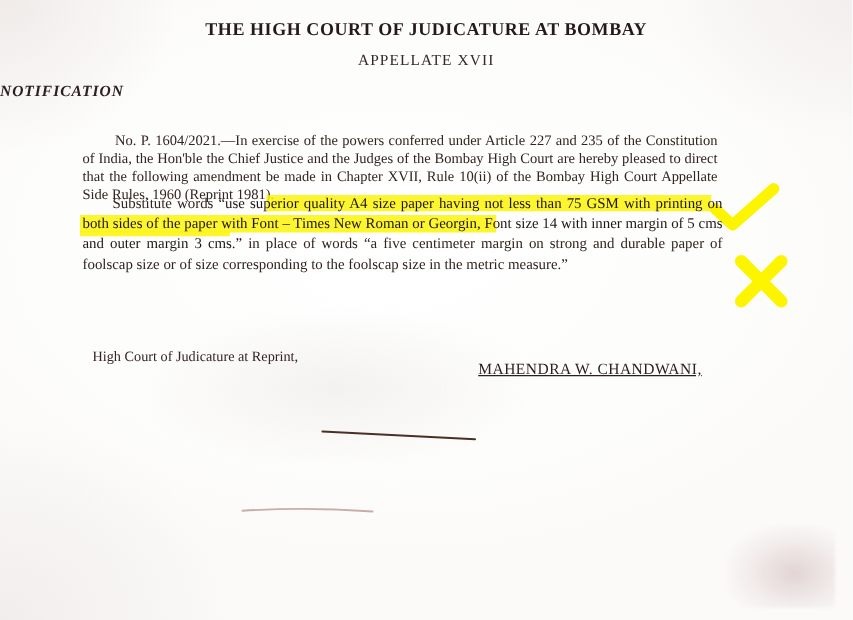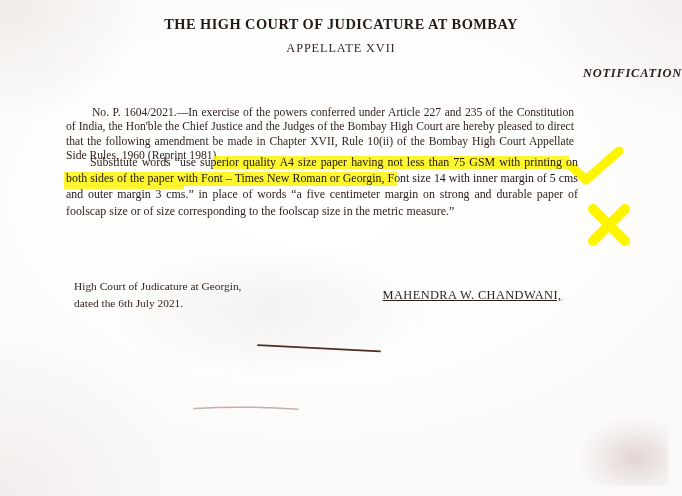--- a/index.html
+++ b/index.html
@@ -65,21 +65,21 @@
     position: absolute;
     left: 0; right: 0; top: 41px;
     text-align: center;
     font-size: 12.3px;
     letter-spacing: .9px;
     color: #332724;
   }
   .hdr-notif {
     position: absolute;
     left: 0; right: 0; top: 66px;
-    text-align: right;
+    text-align: left;
     font-size: 12.4px;
     font-style: italic;
     font-weight: bold;
     letter-spacing: .8px;
     color: #2b201e;
   }
 
   .para {
     position: absolute;
     text-align: justify;
@@ -204,22 +204,21 @@
 
   <div class="hl" id="hl-line1"></div>
   <div class="hl" id="hl-line2"></div>
   <div class="hl" id="hl-line2b"></div>
 
   <div class="para" id="para-2">
     <span class="txt indent">Substitute words </span><span class="txt emph">“use superior quality A4 size paper having not less than 75 GSM with printing on both sides of the paper with Font – Times New Roman or Georgin, Font size 14 with inner margin of 5 cms and outer margin 3 cms.”</span><span class="txt"> in place of words </span><span class="txt">“a five centimeter margin on strong and durable paper of foolscap size or of size corresponding to the foolscap size in the metric measure.”</span>
   </div>
 
   <div class="sig-left">
-    <div>High Court of Judicature at Georgin,</div>
-    <div>dated the 6th July 2021.</div>
+    <div>High Court of Judicature at Reprint,</div>
   </div>
 
   <div class="sig-right">
     <div>MAHENDRA W. CHANDWANI,</div>
   </div>
 
   <svg id="rule-under-sig" viewBox="0 0 126 12">
     <path d="M2 3.2 L124 9.4" stroke="#4a2f26" stroke-width="1.7" fill="none" stroke-linecap="round"></path>
   </svg>
 

